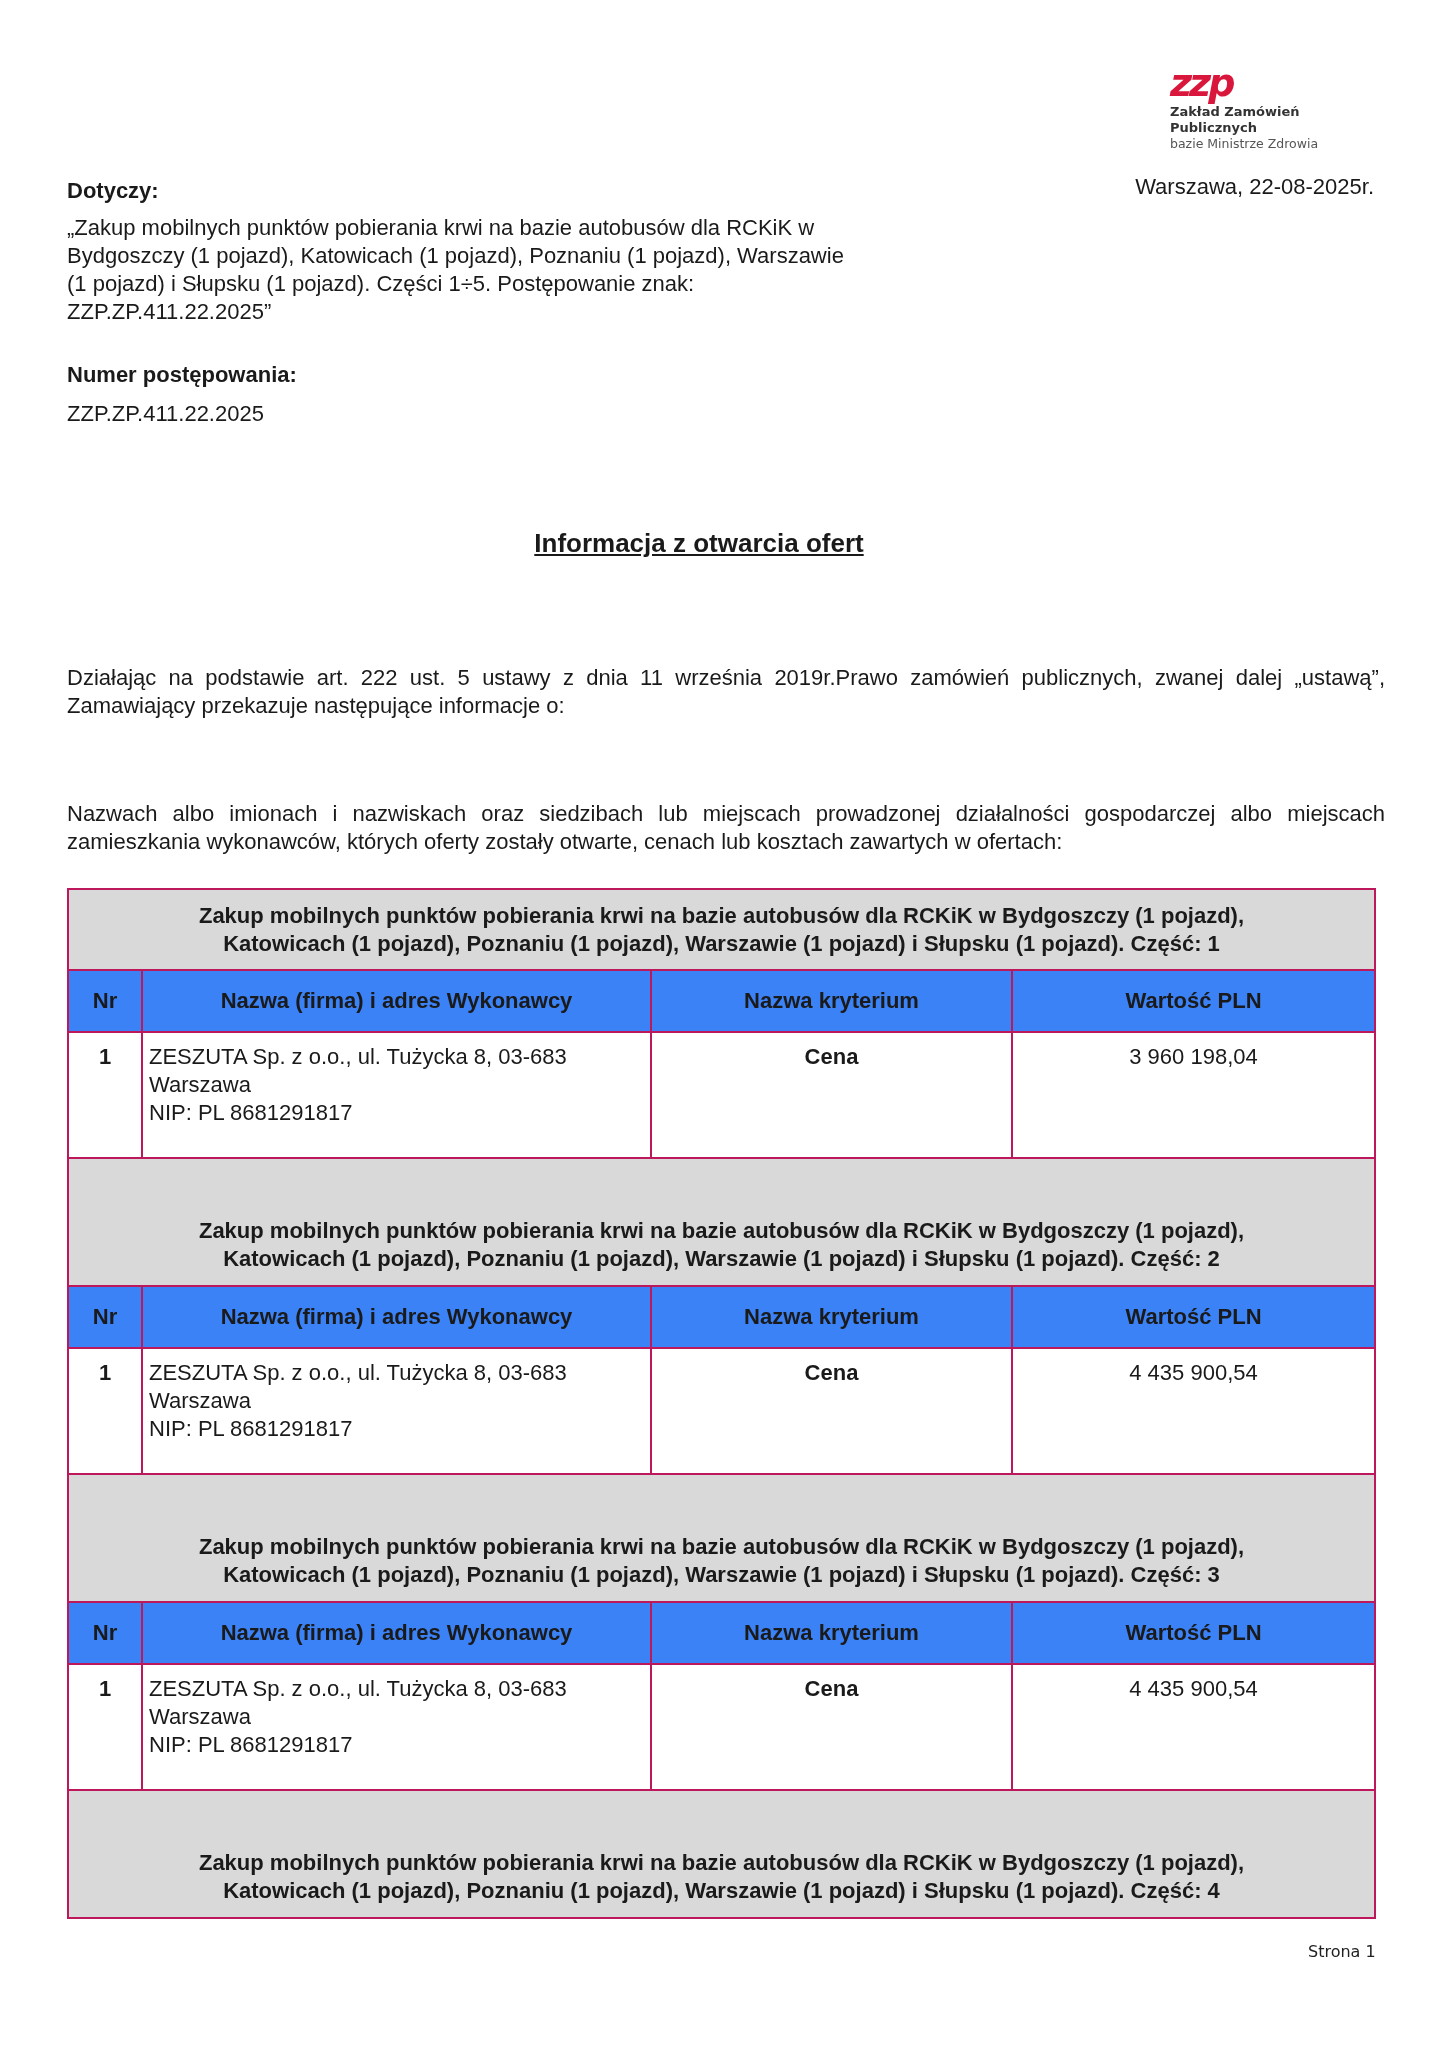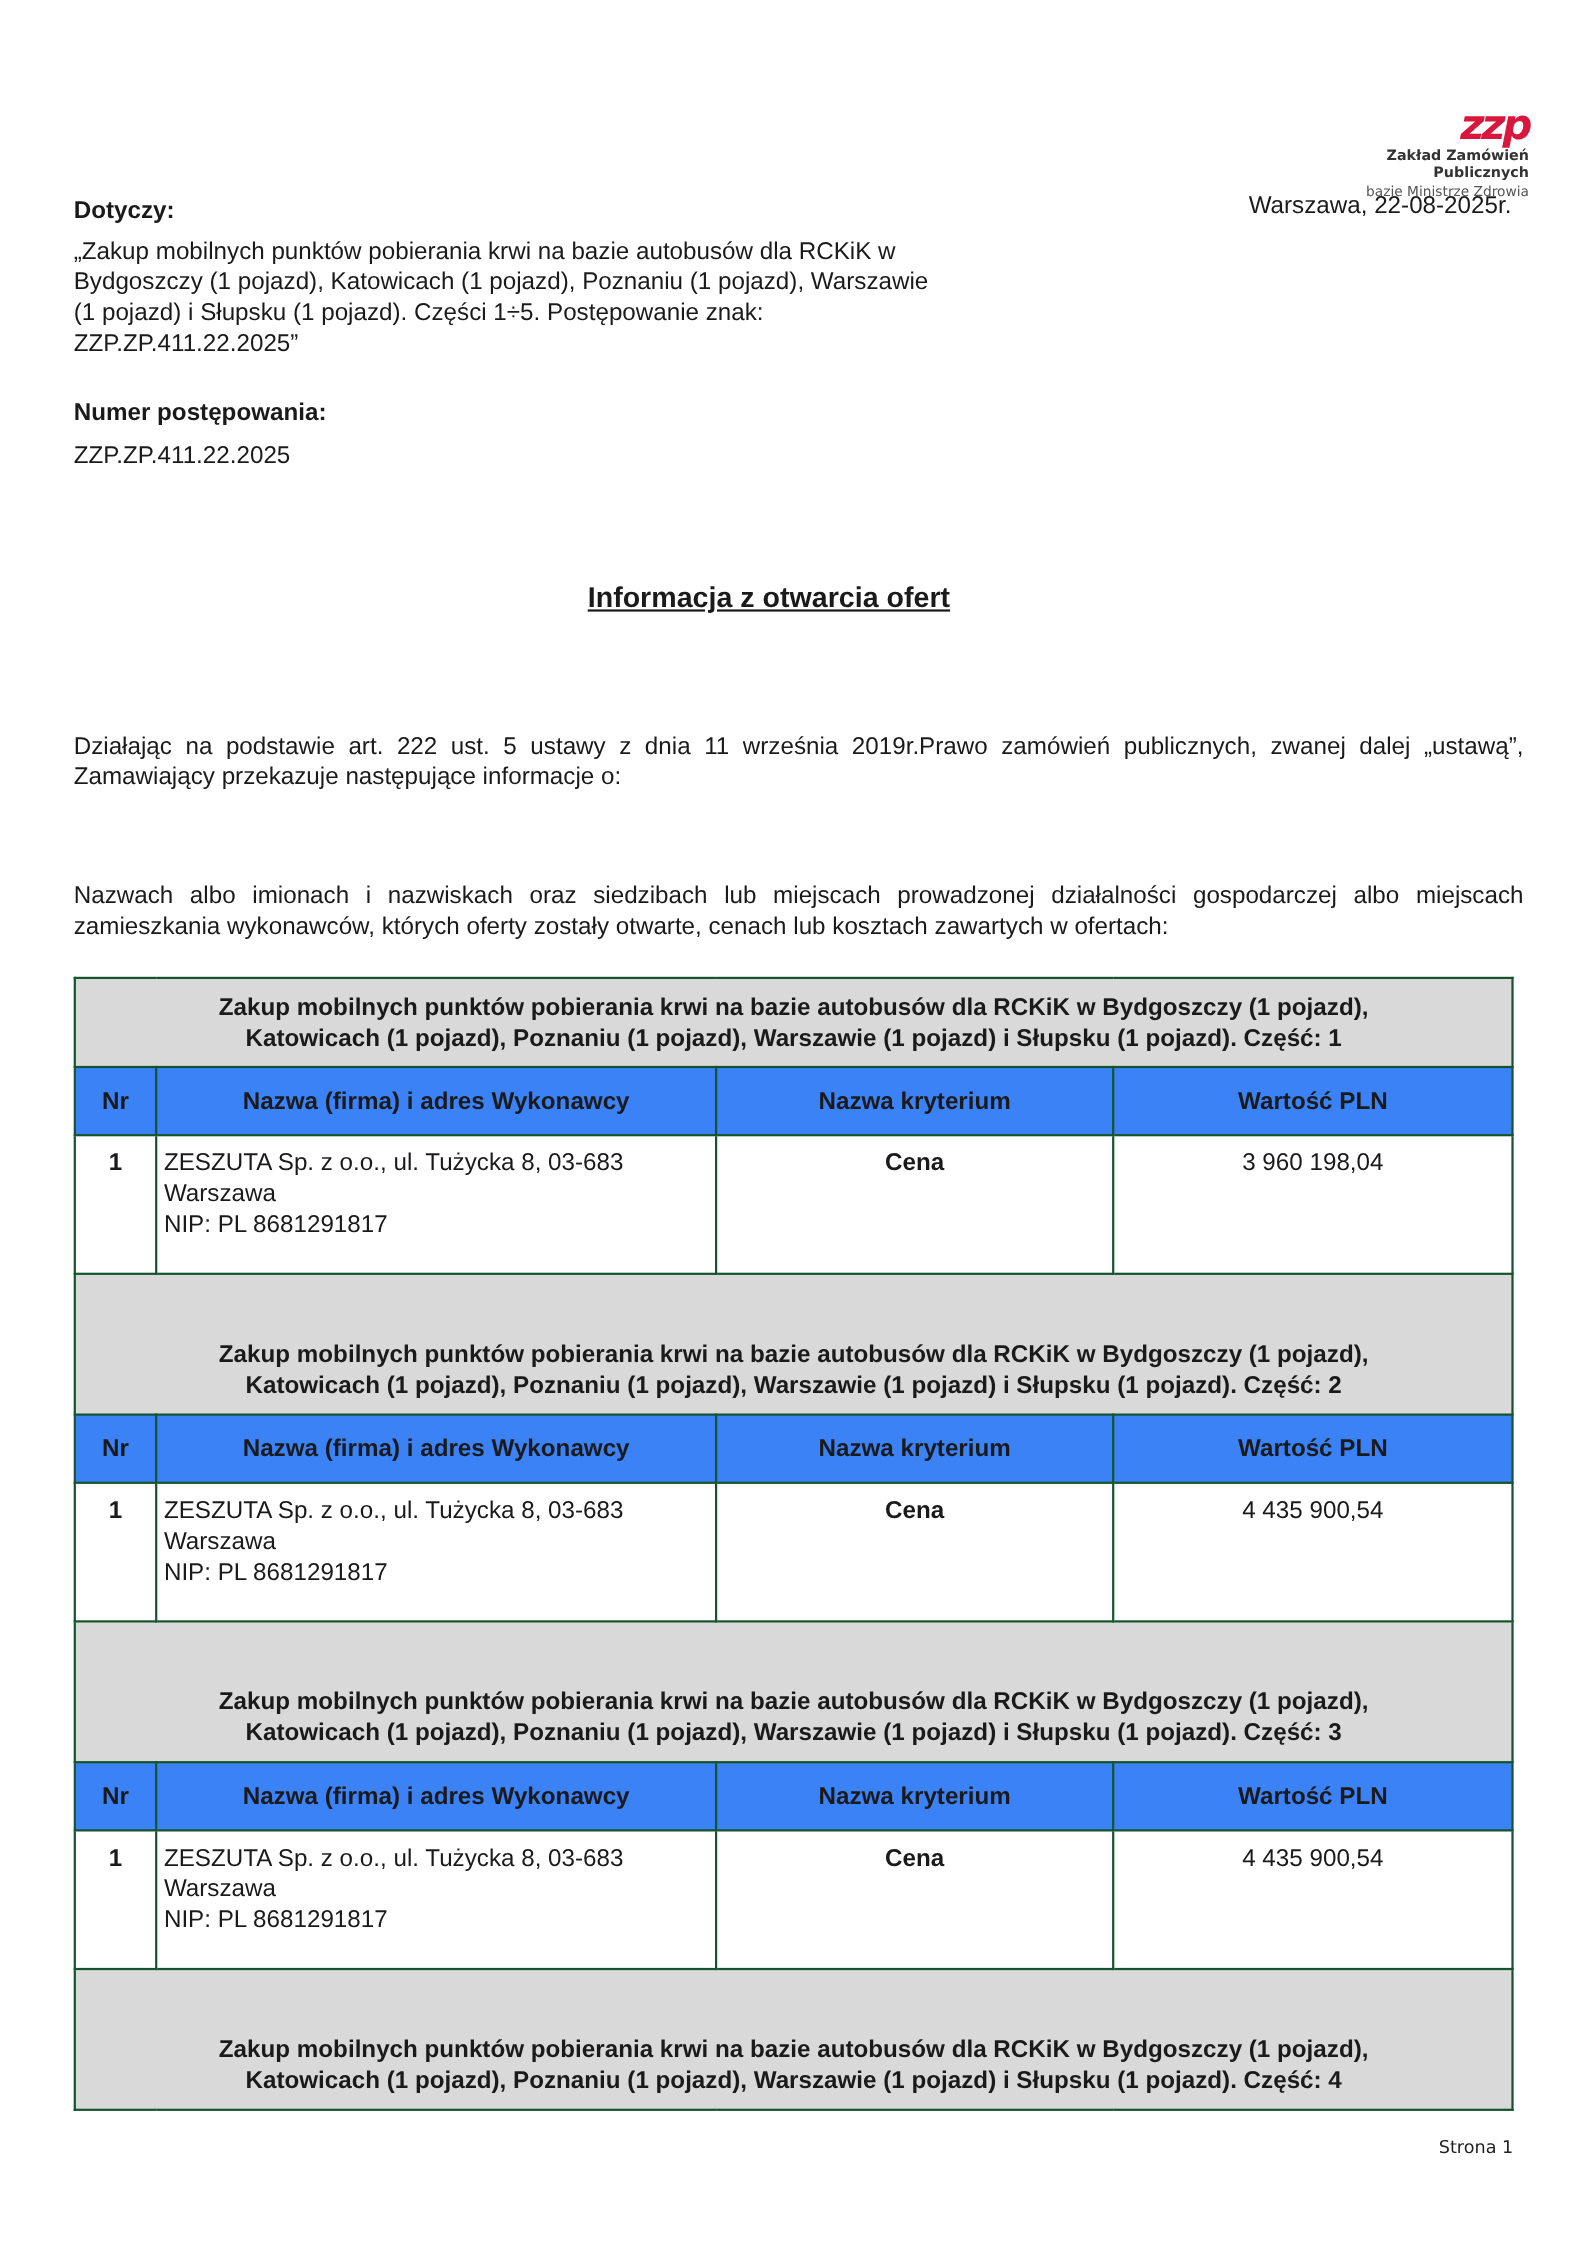--- a/index.html
+++ b/index.html
@@ -1,36 +1,36 @@
 <!DOCTYPE html>
 <html><head>
 <meta charset="utf-8">
 <style>
   html, body { margin:0; padding:0; background:#ffffff; }
   body { width:1448px; height:2048px; position:relative; overflow:hidden;
          font-family:"Liberation Sans", sans-serif; color:#1a1a1a; }
   .abs { position:absolute; }
-  .logo { left:1170px; top:96px; width:220px; text-align:right; }
+  .logo { left:1170px; top:66px; width:220px; text-align:left; }
   .logo-mark { font-family:"DejaVu Sans", sans-serif; font-weight:bold; font-style:italic;
                color:#d9173c; font-size:38px; line-height:34px; letter-spacing:-3px; }
   .logo-line1 { font-family:"DejaVu Sans", sans-serif; font-size:13px; font-weight:bold; color:#333; line-height:16px; margin-top:4px; }
   .logo-line2 { font-family:"DejaVu Sans", sans-serif; font-size:12.5px; color:#555; line-height:15px; }
   .date { right:74px; top:174px; font-size:22px; }
   .label-bold { font-weight:bold; font-size:22px; }
   .txt { font-size:22px; line-height:28px; }
   .dotyczy-label { left:67px; top:178px; }
   .dotyczy-text { left:67px; top:214px; width:780px; }
   .numer-label { left:67px; top:362px; }
   .numer-value { left:67px; top:401px; font-size:22px; }
   .title { left:0; width:1398px; top:528px; text-align:center; font-weight:bold; font-size:26px;text-decoration:underline; }
   .para { left:67px; width:1318px; text-align:justify; text-align-last:left; }
   .para1 { top:664px; }
   .para2 { top:800px; }
   table.offers { position:absolute; left:67px; top:888px; width:1307px; border-collapse:collapse; table-layout:fixed; }
-  table.offers td, table.offers th { border:2px solid #14532d; padding:0; font-size:22px; }
+  table.offers td, table.offers th { border:2px solid #be185d; padding:0; font-size:22px; }
   .part-title { background:#d9d9d9; font-weight:bold; text-align:center; vertical-align:bottom; line-height:28px; padding-bottom:12px !important; }
   .part-title.first { height:79px; vertical-align:middle; padding-bottom:0 !important; }
   .part-title.later { height:114px; }
   th.col-h { background:#3b82f6; height:60px; font-weight:bold; text-align:center; }
   td.cell { height:114px; vertical-align:top; line-height:28px; padding-top:10px !important; }
   .c-nr { text-align:center; font-weight:bold; }
   .c-name { text-align:left; padding-left:6px !important; }
   .c-crit { text-align:center; font-weight:bold; }
   .c-val { text-align:center; }
   .footer { left:1308px; top:1942px; font-family:"DejaVu Sans", sans-serif; font-size:16px; color:#222; }

